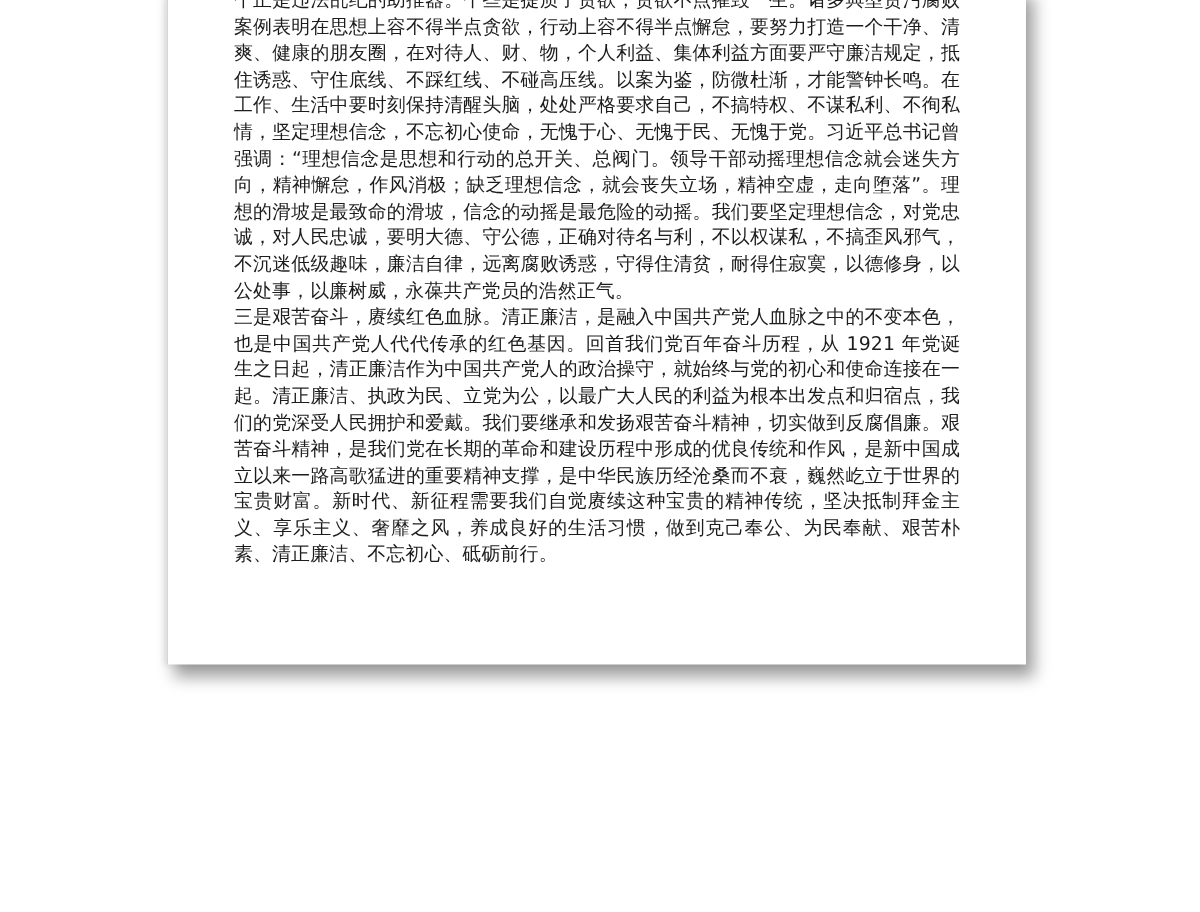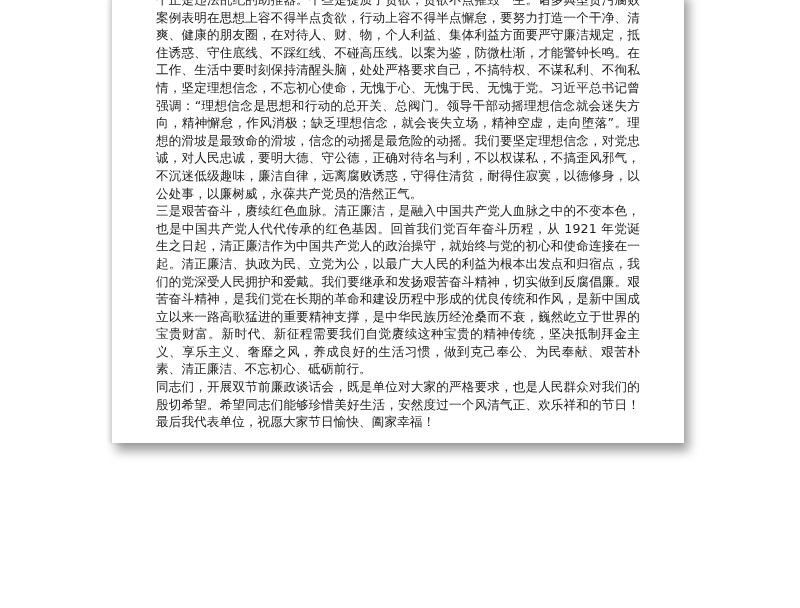--- a/index.html
+++ b/index.html
@@ -45,16 +45,15 @@
   }
 </style>
 </head>
 <body>
 
 <div class="stage">
   <div class="page">
     <div class="content">
       <p class="para">个正是违法乱纪的助推器。个些是提质了贪欲，贪欲不点摧毁一生。诸多典型贪污腐败案例表明在思想上容不得半点贪欲，行动上容不得半点懈怠，要努力打造一个干净、清爽、健康的朋友圈，在对待人、财、物，个人利益、集体利益方面要严守廉洁规定，抵住诱惑、守住底线、不踩红线、不碰高压线。以案为鉴，防微杜渐，才能警钟长鸣。在工作、生活中要时刻保持清醒头脑，处处严格要求自己，不搞特权、不谋私利、不徇私情，坚定理想信念，不忘初心使命，无愧于心、无愧于民、无愧于党。习近平总书记曾强调：“理想信念是思想和行动的总开关、总阀门。领导干部动摇理想信念就会迷失方向，精神懈怠，作风消极；缺乏理想信念，就会丧失立场，精神空虚，走向堕落”。理想的滑坡是最致命的滑坡，信念的动摇是最危险的动摇。我们要坚定理想信念，对党忠诚，对人民忠诚，要明大德、守公德，正确对待名与利，不以权谋私，不搞歪风邪气，不沉迷低级趣味，廉洁自律，远离腐败诱惑，守得住清贫，耐得住寂寞，以德修身，以公处事，以廉树威，永葆共产党员的浩然正气。</p>
       <p class="para">三是艰苦奋斗，赓续红色血脉。清正廉洁，是融入中国共产党人血脉之中的不变本色，也是中国共产党人代代传承的红色基因。回首我们党百年奋斗历程，从 1921 年党诞生之日起，清正廉洁作为中国共产党人的政治操守，就始终与党的初心和使命连接在一起。清正廉洁、执政为民、立党为公，以最广大人民的利益为根本出发点和归宿点，我们的党深受人民拥护和爱戴。我们要继承和发扬艰苦奋斗精神，切实做到反腐倡廉。艰苦奋斗精神，是我们党在长期的革命和建设历程中形成的优良传统和作风，是新中国成立以来一路高歌猛进的重要精神支撑，是中华民族历经沧桑而不衰，巍然屹立于世界的宝贵财富。新时代、新征程需要我们自觉赓续这种宝贵的精神传统，坚决抵制拜金主义、享乐主义、奢靡之风，养成良好的生活习惯，做到克己奉公、为民奉献、艰苦朴素、清正廉洁、不忘初心、砥砺前行。</p>
-      <p class="para">同志们，开展双节前廉政谈话会，既是单位对大家的严格要求，也是人民群众对我们的殷切希望。希望同志们能够珍惜美好生活，安然度过一个风清气正、欢乐祥和的节日！最后我代表单位，祝愿大家节日愉快、阖家幸福！</p>
     </div>
   </div>
 </div>
 
 </body></html>

